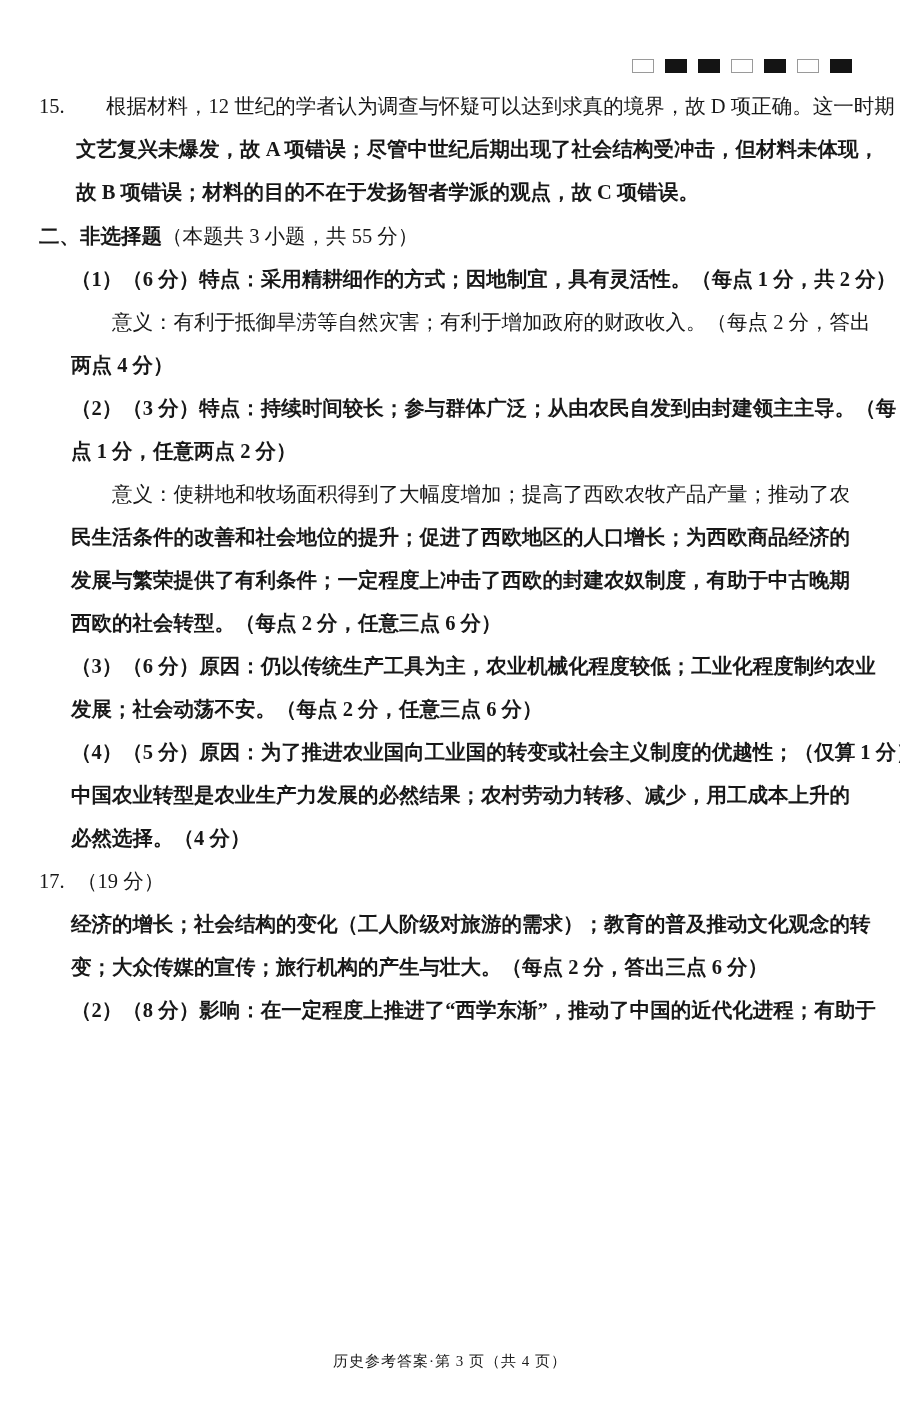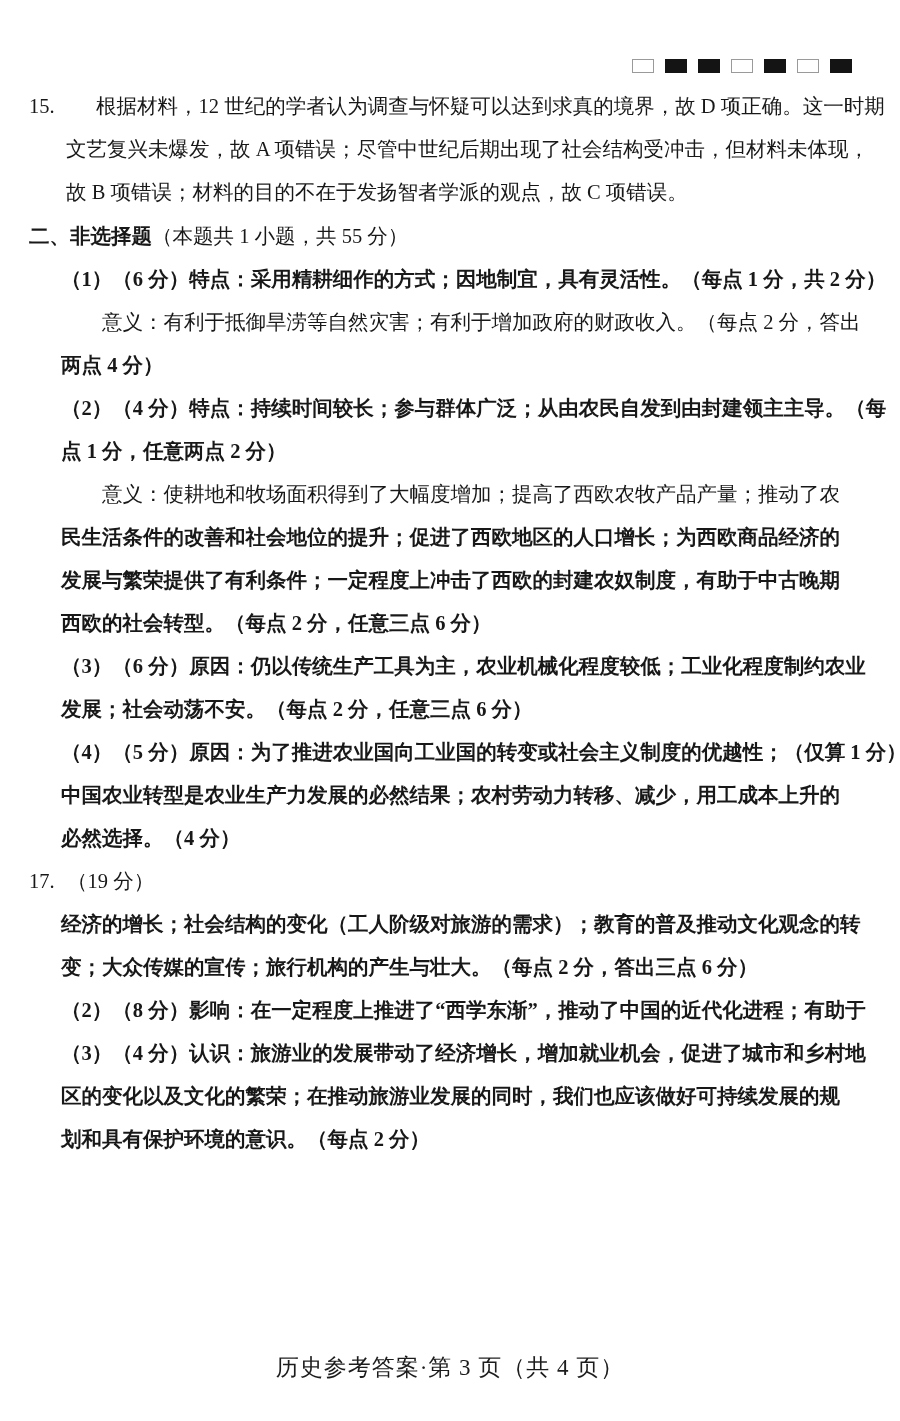--- a/index.html
+++ b/index.html
@@ -35,31 +35,31 @@
     border: 1px solid #141414;
   }
   .reg-mark.outline {
     background: #ffffff;
     border: 1px solid #9a9a9a;
   }
   
   .content {
     position: absolute;
     top: 85px;
-    left: 29px;
+    left: 39px;
     width: 830px;
     font-size: 20.5px;
     line-height: 43px;
     text-align: left;
   }
   .line {
     white-space: nowrap;
   }
   
-  .ind-cont { padding-left: 37px; }
+  .ind-cont { padding-left: 37px; font-weight: bold; }
   
   .ind-sub { padding-left: 32px; font-weight: bold; }
   
   .ind-yi { padding-left: 73px; }
   
   .num {
     display: inline-block;
     width: 38px;
   }
   .num-wide {
@@ -70,21 +70,21 @@
     font-family: "Liberation Sans", "DejaVu Sans", sans-serif;
     font-weight: 700;
     text-align: right;
   }
   .footer {
     position: absolute;
     top: 1352px;
     left: 0;
     width: 900px;
     text-align: center;
-    font-size: 23px;
+    font-size: 15px;
     letter-spacing: 1px;
     color: #1c1c1c;
   }
 </style>
 </head>
 <body>
 
 <div class="page">
 
   <div class="reg-marks">
@@ -98,32 +98,32 @@
     </div>
 
   <main class="content">
 
     <section>
       <div class="line"><span class="num-wide">15.</span><span>根据材料，12 世纪的学者认为调查与怀疑可以达到求真的境界，故 D 项正确。这一时期</span></div>
       <div class="line ind-cont">文艺复兴未爆发，故 A 项错误；尽管中世纪后期出现了社会结构受冲击，但材料未体现，</div>
       <div class="line ind-cont">故 B 项错误；材料的目的不在于发扬智者学派的观点，故 C 项错误。</div>
     </section>
 
-    <div class="line"><span class="heading-bold">二、非选择题</span><span>（本题共 1 小题，共 55 分）</span></div>
+    <div class="line"><span class="heading-bold">二、非选择题</span><span>（本题共 3 小题，共 55 分）</span></div>
 
     <section>
 
       <div>
         <div class="line ind-sub">（1）（6 分）特点：采用精耕细作的方式；因地制宜，具有灵活性。（每点 1 分，共 2 分）</div>
         <div class="line ind-yi">意义：有利于抵御旱涝等自然灾害；有利于增加政府的财政收入。（每点 2 分，答出</div>
         <div class="line ind-sub">两点 4 分）</div>
       </div>
 
       <div>
-        <div class="line ind-sub">（2）（4 分）特点：持续时间较长；参与群体广泛；从由农民自发到由封建领主主导。（每</div>
+        <div class="line ind-sub">（2）（3 分）特点：持续时间较长；参与群体广泛；从由农民自发到由封建领主主导。（每</div>
         <div class="line ind-sub">点 1 分，任意两点 2 分）</div>
         <div class="line ind-yi">意义：使耕地和牧场面积得到了大幅度增加；提高了西欧农牧产品产量；推动了农</div>
         <div class="line ind-sub">民生活条件的改善和社会地位的提升；促进了西欧地区的人口增长；为西欧商品经济的</div>
         <div class="line ind-sub">发展与繁荣提供了有利条件；一定程度上冲击了西欧的封建农奴制度，有助于中古晚期</div>
         <div class="line ind-sub">西欧的社会转型。（每点 2 分，任意三点 6 分）</div>
       </div>
 
       <div>
         <div class="line ind-sub">（3）（6 分）原因：仍以传统生产工具为主，农业机械化程度较低；工业化程度制约农业</div>
         <div class="line ind-sub">发展；社会动荡不安。（每点 2 分，任意三点 6 分）</div>
@@ -141,24 +141,19 @@
 
       <div>
         <div class="line ind-sub">经济的增长；社会结构的变化（工人阶级对旅游的需求）；教育的普及推动文化观念的转</div>
         <div class="line ind-sub">变；大众传媒的宣传；旅行机构的产生与壮大。（每点 2 分，答出三点 6 分）</div>
       </div>
 
       <div>
         <div class="line ind-sub">（2）（8 分）影响：在一定程度上推进了“西学东渐”，推动了中国的近代化进程；有助于</div>
       </div>
 
-      <div>
-        <div class="line ind-sub">（3）（4 分）认识：旅游业的发展带动了经济增长，增加就业机会，促进了城市和乡村地</div>
-        <div class="line ind-sub">区的变化以及文化的繁荣；在推动旅游业发展的同时，我们也应该做好可持续发展的规</div>
-        <div class="line ind-sub">划和具有保护环境的意识。（每点 2 分）</div>
-      </div>
     </section>
 
   </main>
 
   <div class="footer">历史参考答案·第 3 页（共 4 页）</div>
 
 </div>
 
 </body></html>

